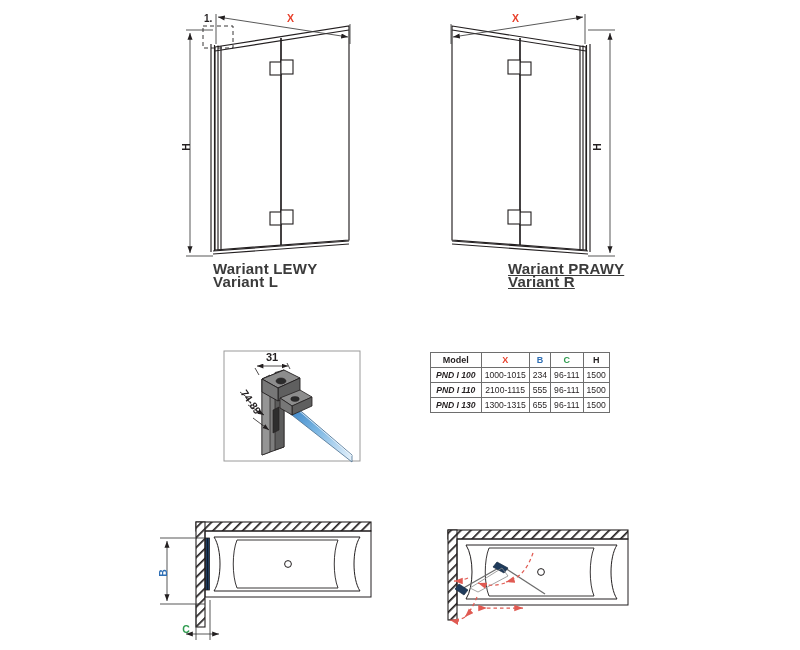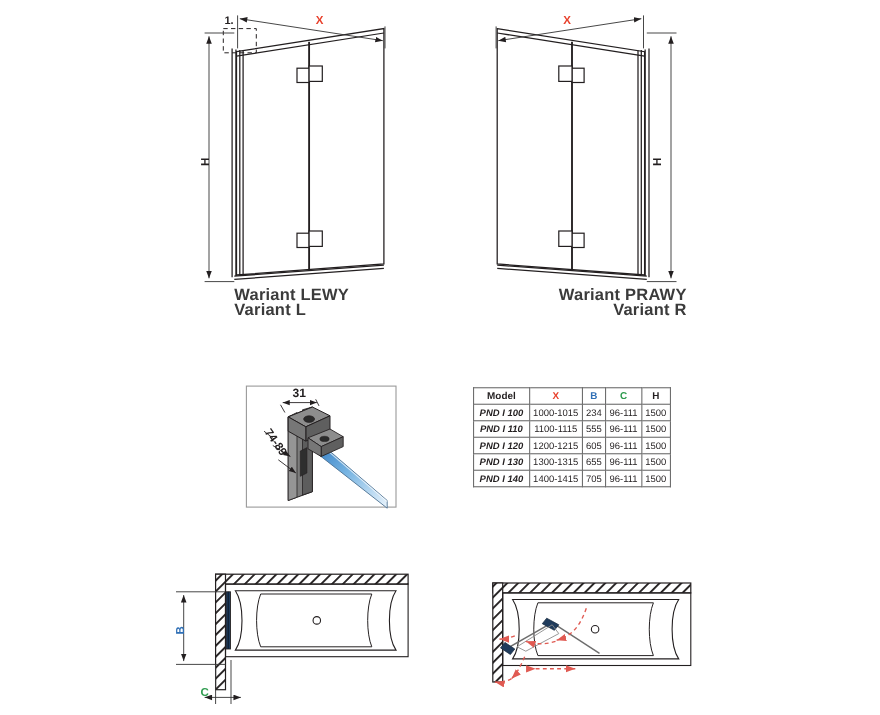--- a/index.html
+++ b/index.html
@@ -8,21 +8,21 @@
     font-family:"Liberation Sans", sans-serif;
     color:#231f20;
   }
   .stage{position:absolute;left:0;top:0;width:800px;height:650px;}
   svg{display:block;}
   .caption{
     position:absolute;font-size:15px;font-weight:bold;color:#3b3b3b;
     line-height:13px;letter-spacing:.2px;white-space:pre;
   }
   #caption-left{left:213px;top:262px;text-align:left;}
-  #caption-right{left:508px;top:262px;text-align:right;}
+  #caption-right{left:508px;top:262px;text-decoration:underline;}
 
   
   #spec-table{
     position:absolute;left:430px;top:352px;border-collapse:collapse;
     font-size:8.6px;background:#fff;
   }
   #spec-table td,#spec-table th{
     border:1px solid #6e6e6e;
     padding:1px 3px;text-align:center;white-space:nowrap;
     height:12px;line-height:12px;
@@ -294,42 +294,28 @@
   <tbody>
     <tr>
       <td>PND I 100</td>
       <td>1000-1015</td>
       <td>234</td>
       <td>96-111</td>
       <td>1500</td>
     </tr>
     <tr>
       <td>PND I 110</td>
-      <td>1100-1115</td>
+      <td>2100-1115</td>
       <td>555</td>
-      <td>96-111</td>
-      <td>1500</td>
-    </tr>
-    <tr>
-      <td>PND I 120</td>
-      <td>1200-1215</td>
-      <td>605</td>
       <td>96-111</td>
       <td>1500</td>
     </tr>
     <tr>
       <td>PND I 130</td>
       <td>1300-1315</td>
       <td>655</td>
       <td>96-111</td>
       <td>1500</td>
     </tr>
-    <tr>
-      <td>PND I 140</td>
-      <td>1400-1415</td>
-      <td>705</td>
-      <td>96-111</td>
-      <td>1500</td>
-    </tr>
   </tbody>
 </table>
 
 </div>
 
 </body></html>

